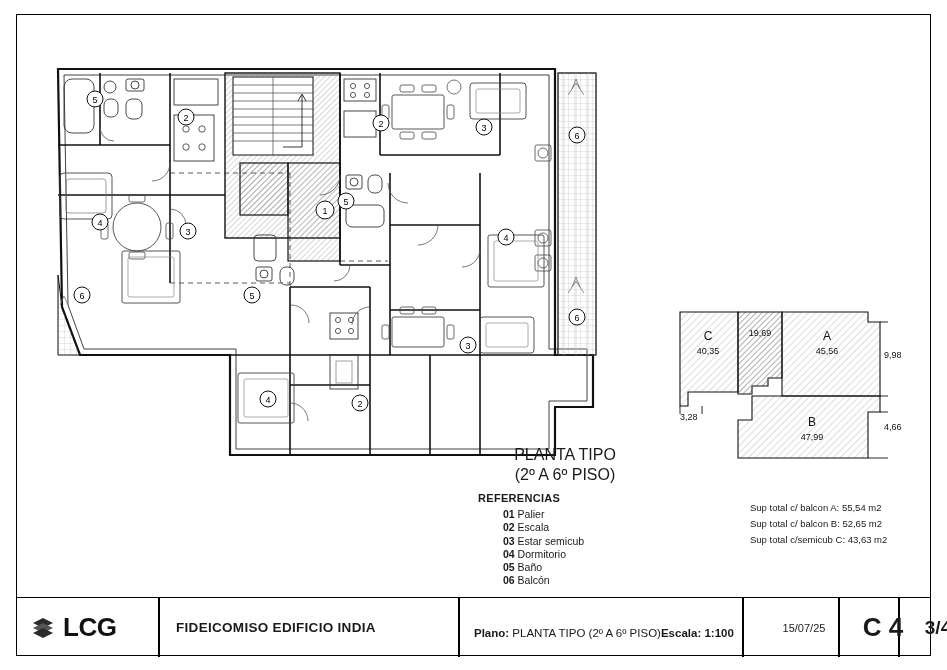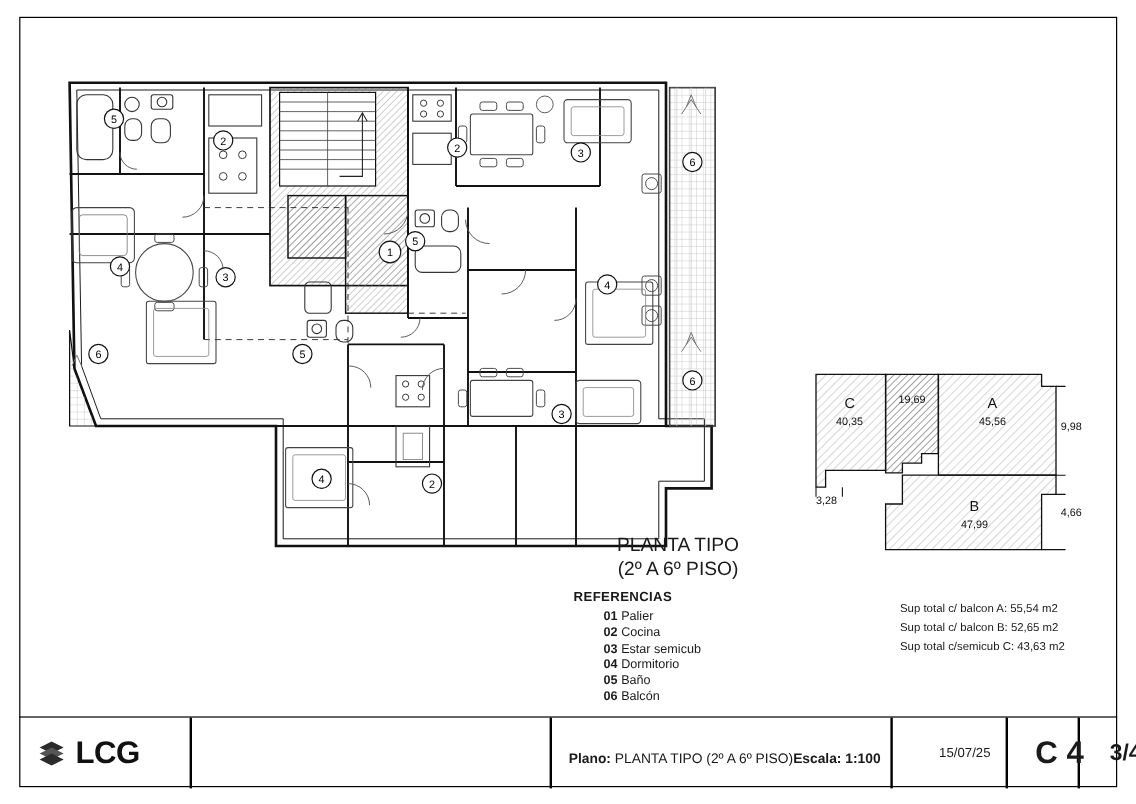--- a/index.html
+++ b/index.html
@@ -313,21 +313,21 @@
   </div>
 
   <div class="plantatipo">
     <div>PLANTA TIPO</div>
     <div>(2º A 6º PISO)</div>
   </div>
 
   <div class="refs">
     <div class="hd">REFERENCIAS</div>
     <div class="it"><b>01</b> <span>Palier</span></div>
-    <div class="it"><b>02</b> <span>Cocina</span></div>
+    <div class="it"><b>02</b> <span>Escala</span></div>
     <div class="it"><b>03</b> <span>Estar semicub</span></div>
     <div class="it"><b>04</b> <span>Dormitorio</span></div>
     <div class="it"><b>05</b> <span>Baño</span></div>
     <div class="it"><b>06</b> <span>Balcón</span></div>
   </div>
 
   <div id="areadiag">
     <svg width="240" height="180" viewBox="0 0 240 180">
       <defs>
         <pattern id="ah" width="5" height="5" patternUnits="userSpaceOnUse" patternTransform="rotate(45)">
@@ -388,20 +388,21 @@
       <span class="logo-mark">
         <svg width="26" height="26" viewBox="0 0 26 26">
           <path d="M3,8 L13,3 L23,8 L13,13 Z" fill="#2b2b2b"></path>
           <path d="M3,13 L13,8 L23,13 L13,18 Z" fill="#555"></path>
           <path d="M3,18 L13,13 L23,18 L13,23 Z" fill="#2b2b2b"></path>
         </svg>
       </span>
       <span class="logo-txt">LCG</span>
     </div>
 
+    <div class="cell proj">FIDEICOMISO EDIFICIO INDIA</div>
 
     <div class="cell plano">
       <div><b>Plano:</b> <span>PLANTA TIPO (2º A 6º PISO)</span></div>
       <div><b>Escala:</b> <b>1:100</b></div>
     </div>
 
     <div class="cell fecha">15/07/25</div>
     <div class="cell cnum">C 4</div>
     <div class="cell pg">3/4</div>
   </div>

